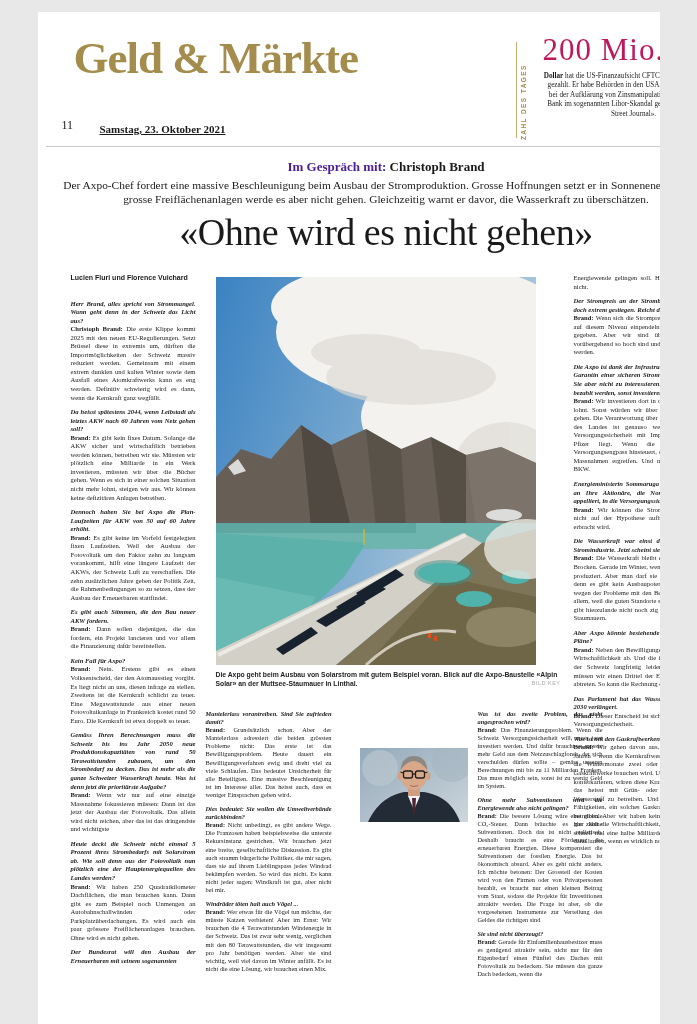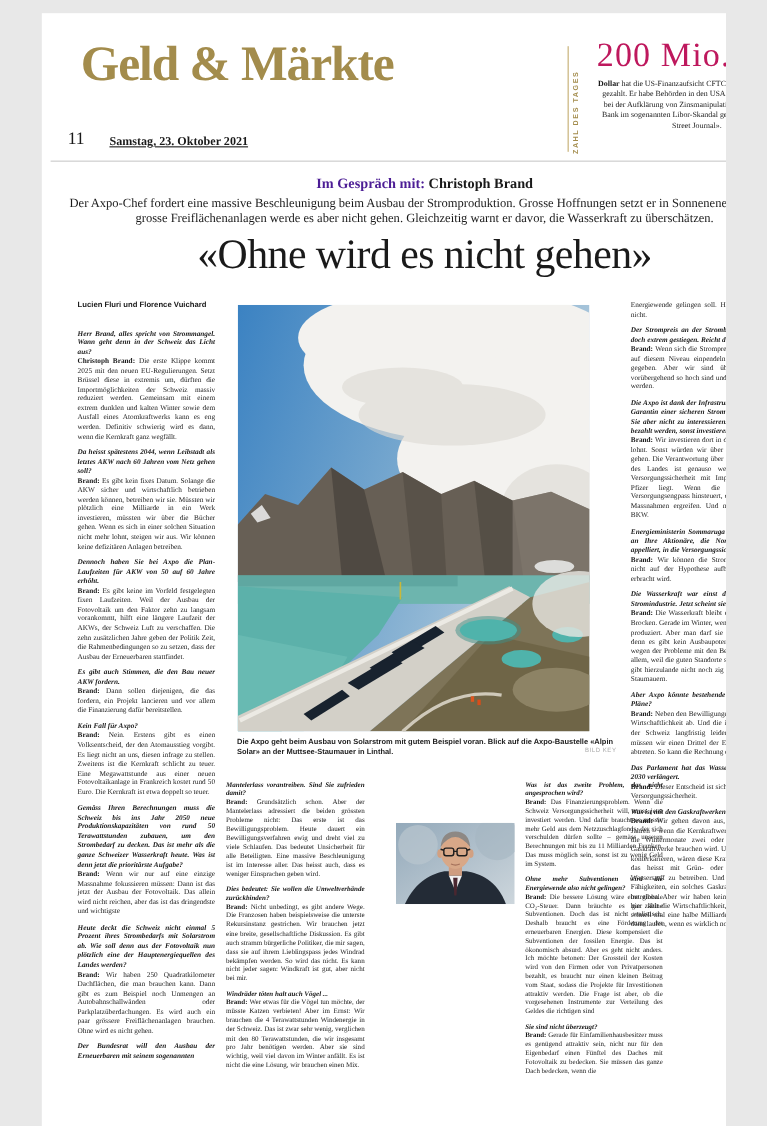--- a/index.html
+++ b/index.html
@@ -12,21 +12,21 @@
   .zahl{position:absolute;left:478px;top:28px;width:214px;height:104px;}
   .zahl-rule{position:absolute;left:0;top:2px;width:1px;height:96px;background:#c3ac6e;}
   .zahl-label{position:absolute;left:4px;top:0;height:100px;writing-mode:vertical-rl;
         transform:rotate(180deg);font-family:"Liberation Sans",sans-serif;font-size:6.5px;
         font-weight:bold;letter-spacing:1.4px;color:#a38c4c;}
   .zahl-number{position:absolute;left:27px;top:-8px;font-size:31px;font-weight:400;
         color:#be185d;letter-spacing:1px;}
   .zahl-text{position:absolute;left:27px;top:32px;width:182px;font-size:7.2px;line-height:9.4px;
         text-align:center;}
   .zahl-text b{font-weight:bold;}
-  .page-number{position:absolute;left:24px;top:106px;font-size:16px;}
+  .page-number{position:absolute;left:24px;top:106px;font-size:12px;}
   .page-date{position:absolute;left:62px;top:111px;font-size:11px;font-weight:bold;text-decoration:underline;}
   .header-rule{position:absolute;left:8px;width:682px;top:134px;height:1px;background:#c9c9c9;}
 
   
   .kicker{position:absolute;left:0;width:697px;top:147px;text-align:center;font-size:13px;font-weight:bold;}
   .kicker .blue{color:#4c1d95;}
   .standfirst{position:absolute;left:13px;width:671px;top:167px;text-align:center;
         font-size:11.4px;line-height:13.6px;font-weight:400;}
   .headline{position:absolute;left:0;width:697px;top:198px;text-align:center;font-size:38px;
         font-weight:400;letter-spacing:-0.5px;}

